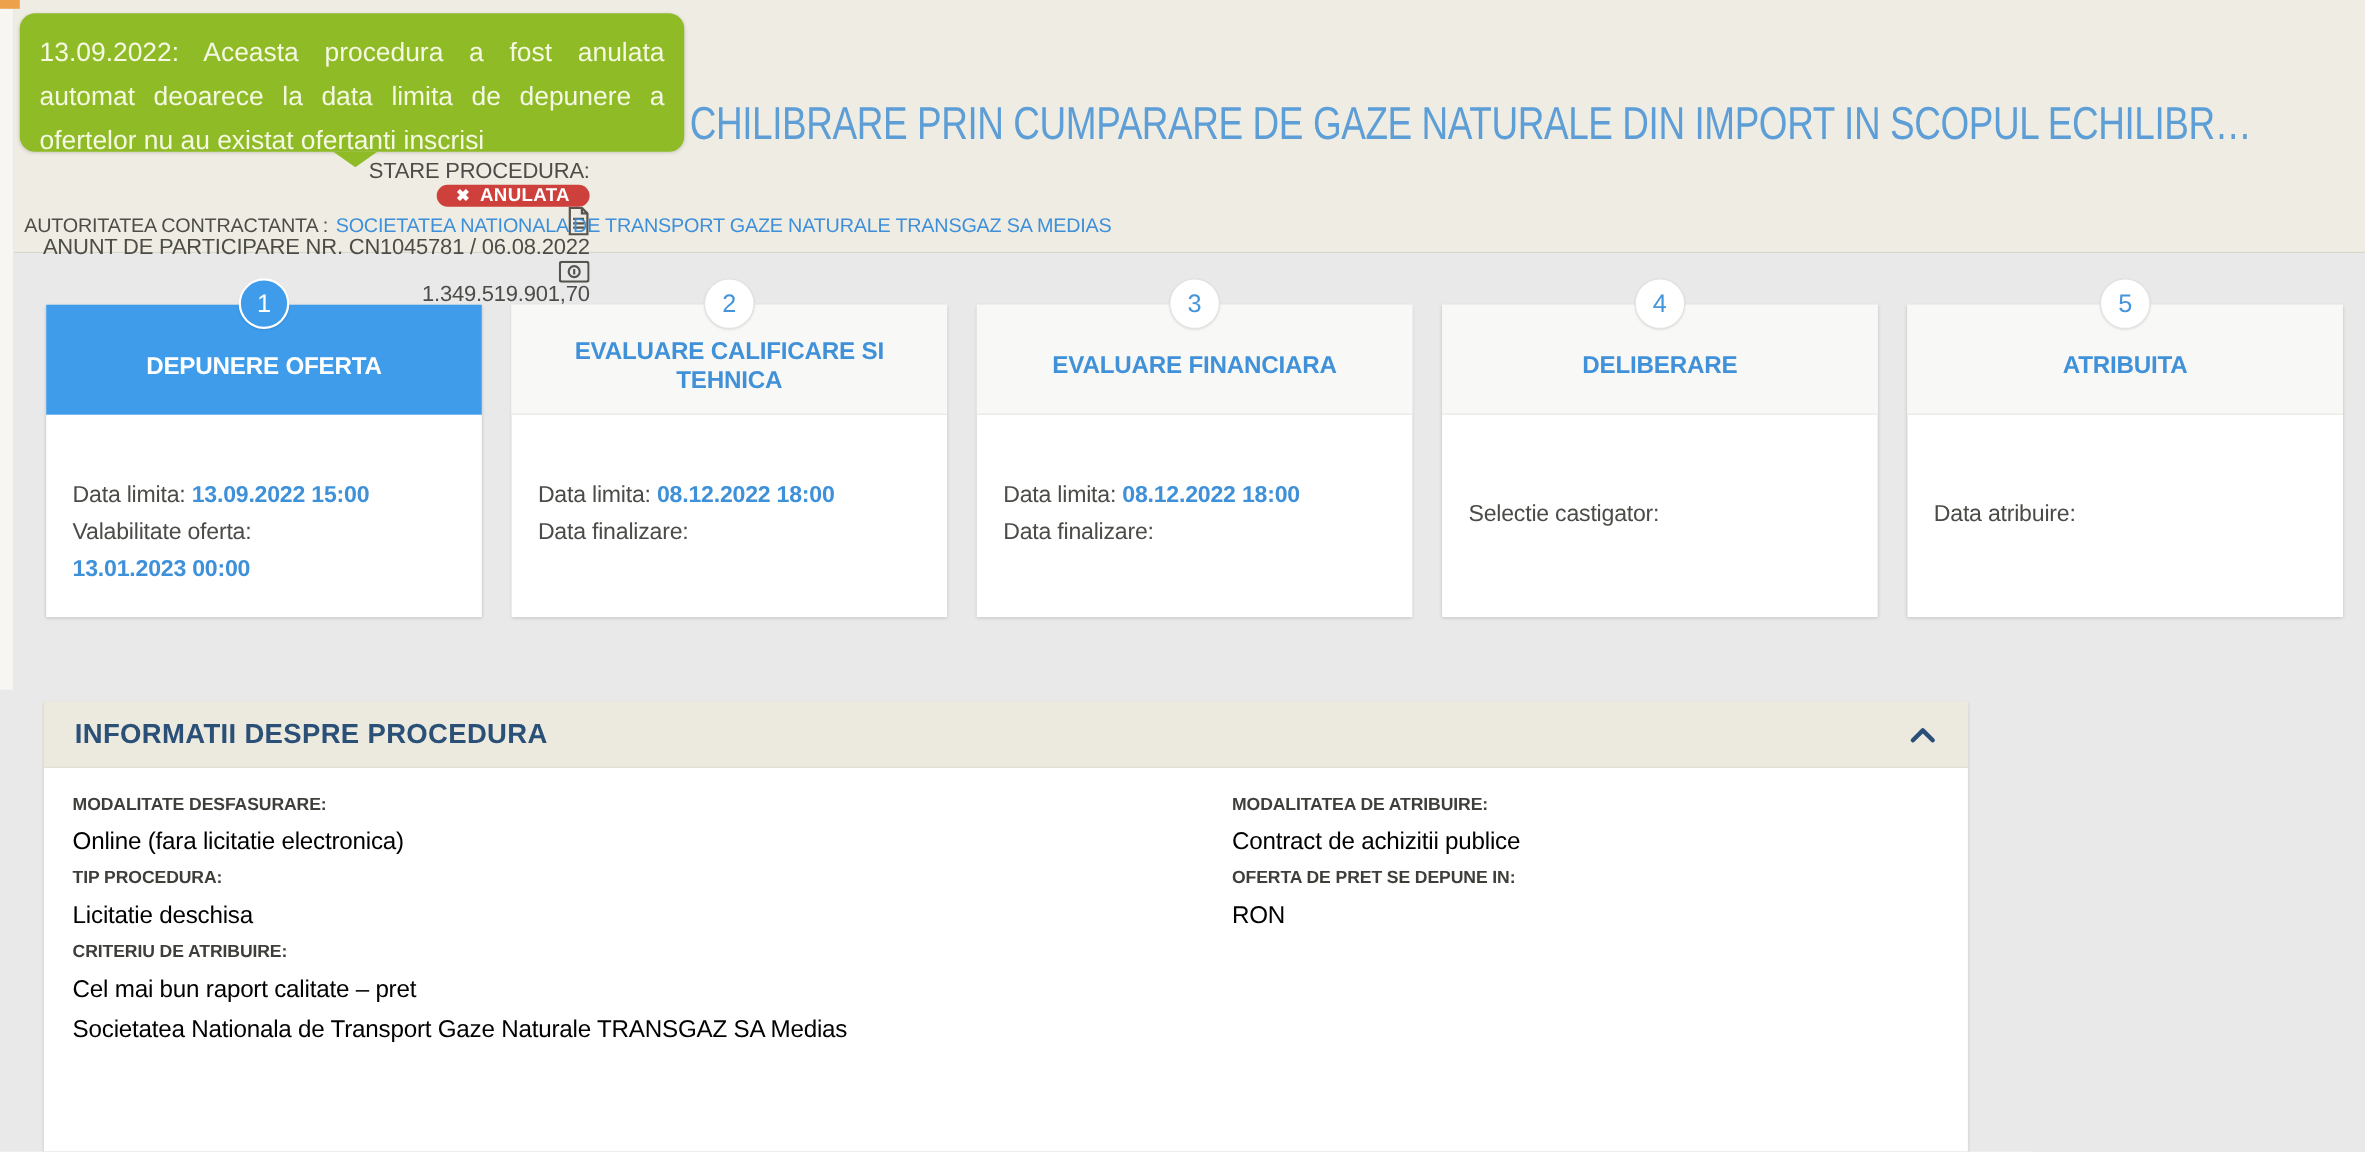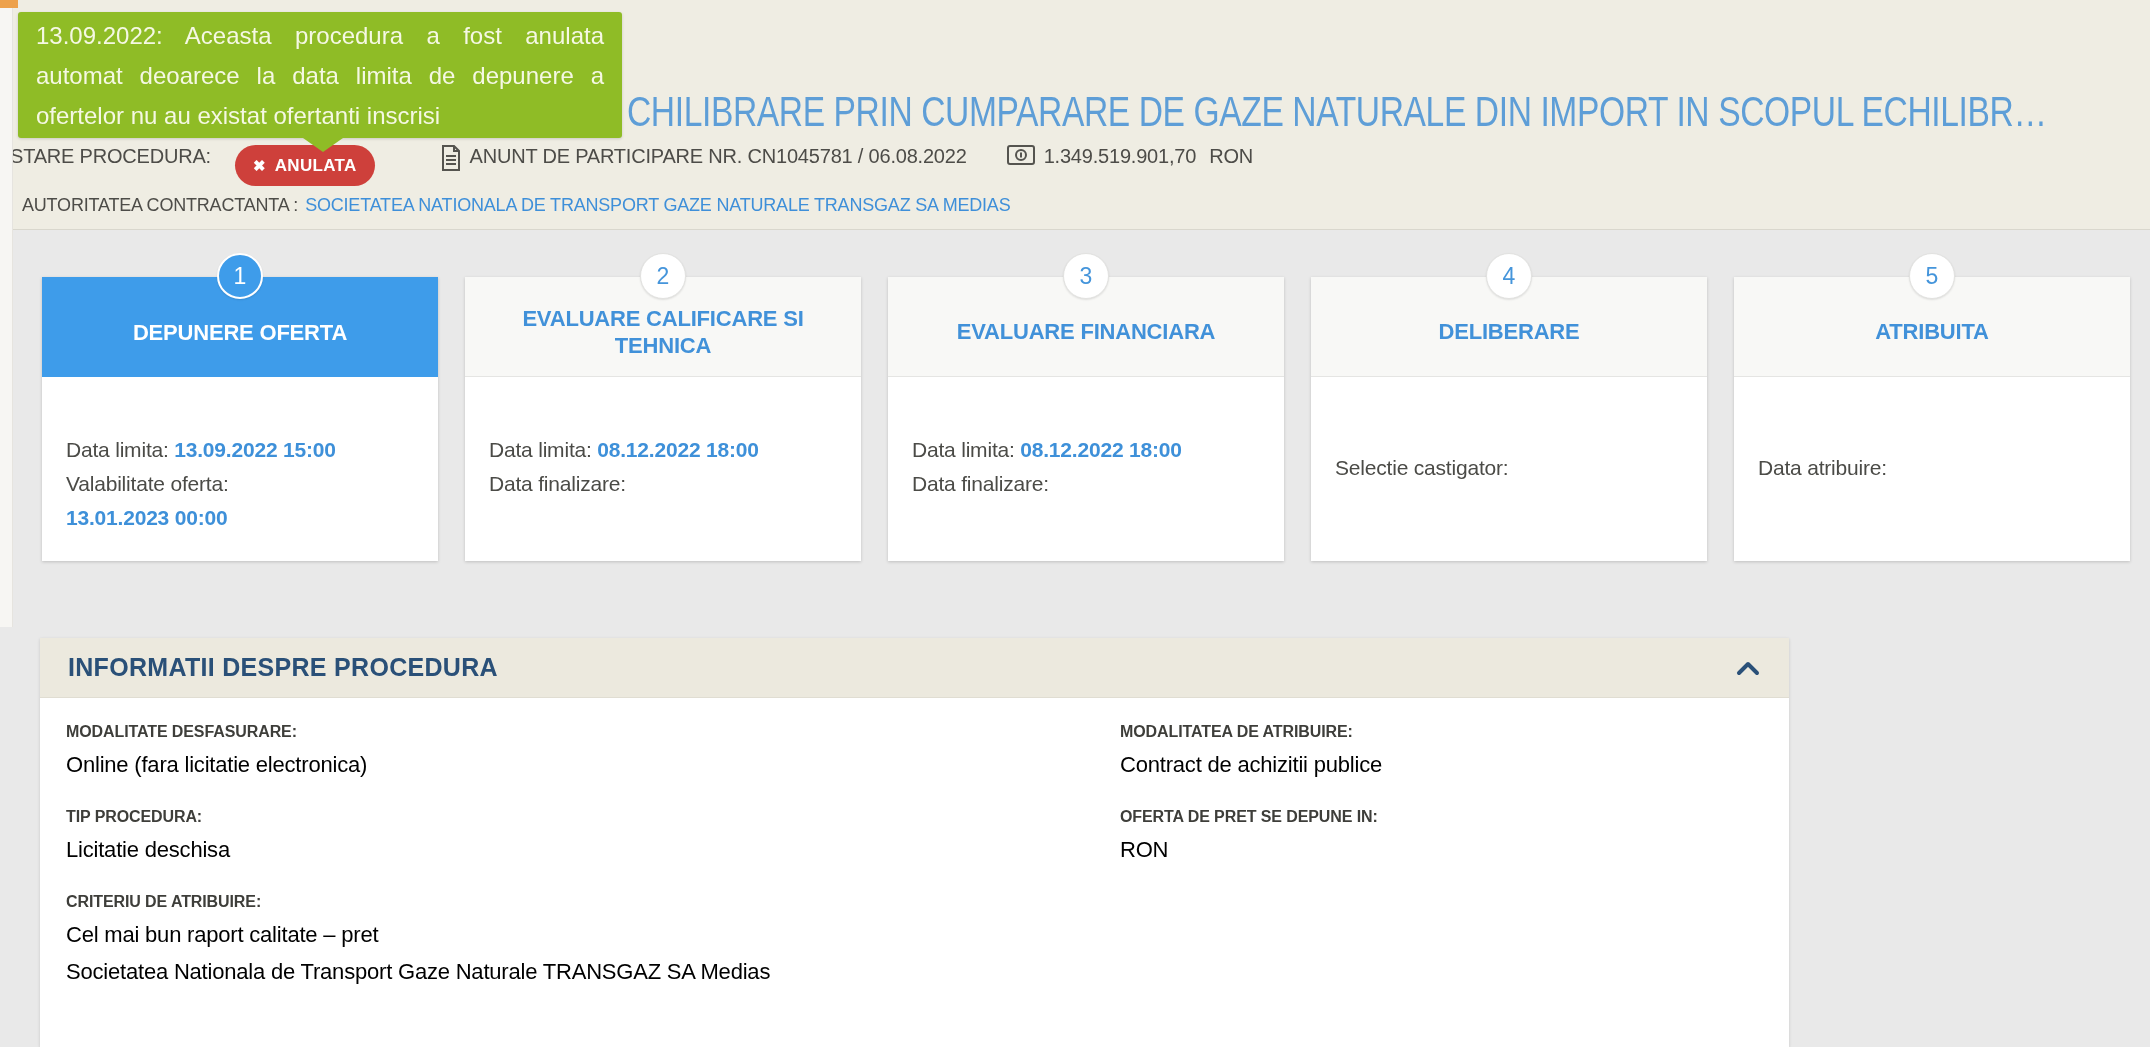--- a/index.html
+++ b/index.html
@@ -12,34 +12,34 @@
 
   
   .left-strip{position:absolute;left:0;top:0;width:12px;height:627px;
     background:#F7F6F3;border-right:1px solid #E6E4DF;z-index:8;}
   .corner-orange{position:absolute;left:0;top:0;width:18px;height:8px;
     background:#EDA14B;z-index:9;}
 
   
   .tooltip{position:absolute;left:18px;top:12px;width:604px;height:126px;
     box-sizing:border-box;background:#8FBC26;color:#F5F8E3;
-    font-size:24px;line-height:40px;padding:4px 18px;text-align:justify;
-    border-radius:3px;z-index:10;box-shadow:0 1px 3px rgba(0,0,0,.15);}
+    font-size:24px;line-height:40px;padding:16px 18px;text-align:justify;
+    border-radius:14px;z-index:10;box-shadow:0 1px 3px rgba(0,0,0,.15);}
   .tooltip-arrow{position:absolute;left:303px;top:138px;width:0;height:0;
     border-left:20px solid transparent;border-right:20px solid transparent;
     border-top:14px solid #8FBC26;z-index:10;}
 
   
   .proc-title{position:absolute;left:627px;top:88px;font-size:42px;
     color:#5E9ED7;white-space:nowrap;transform:scaleX(.80);
     transform-origin:left top;letter-spacing:-.5px;}
 
   
-  .row1{position:absolute;left:10px;top:145px;height:42px;display:flex;
-    align-items:flex-start;font-size:20px;color:#4D4C48;letter-spacing:-.2px;}
+  .row1{position:absolute;left:30px;top:145px;height:42px;display:flex;
+    align-items:flex-end;font-size:20px;color:#4D4C48;letter-spacing:-.2px;flex-direction:column;}
   .badge{display:inline-flex;align-items:center;margin-left:24px;height:41px;
     padding:0 18px;border-radius:21px;background:#CE403B;color:#FFFFFF;
     font-size:17px;font-weight:bold;letter-spacing:.3px;}
   .badge .x{font-size:15px;margin-right:9px;}
   .ico-doc{margin-left:66px;}
   .ico-money{margin-left:40px;}
   .anunt-text{margin-left:9px;}
   .amount{margin-left:9px;}
   .currency{margin-left:13px;}
   .row2{position:absolute;left:22px;top:190px;height:30px;display:flex;
@@ -70,21 +70,21 @@
   
   .panel{position:absolute;left:40px;top:638px;width:1749px;height:409px;
     background:#fff;box-shadow:0 1px 3px rgba(0,0,0,.15);}
   .panel-header{height:60px;box-sizing:border-box;background:#ECE9DE;
     border-bottom:1px solid #E0DDD2;display:flex;align-items:center;
     justify-content:space-between;padding:0 28px;}
   .panel-title{font-size:25px;font-weight:bold;color:#2A5078;letter-spacing:.3px;}
   .chevron{cursor:pointer;display:flex;align-items:center;}
   .panel-body{position:relative;padding:24px 26px 0 26px;}
   .f-label{font-size:16px;font-weight:bold;color:#3E3E3A;letter-spacing:-.1px;
-    margin-top:28px;line-height:20px;}
+    margin-top:10px;line-height:20px;}
   .f-label:first-child{margin-top:0;}
   .f-value{font-size:22px;color:#000000;margin-top:9px;line-height:28px;
     letter-spacing:-.2px;}
   .col-right{position:absolute;left:1080px;top:24px;}
 
   svg{display:block;}
 </style>
 </head>
 <body>
 

